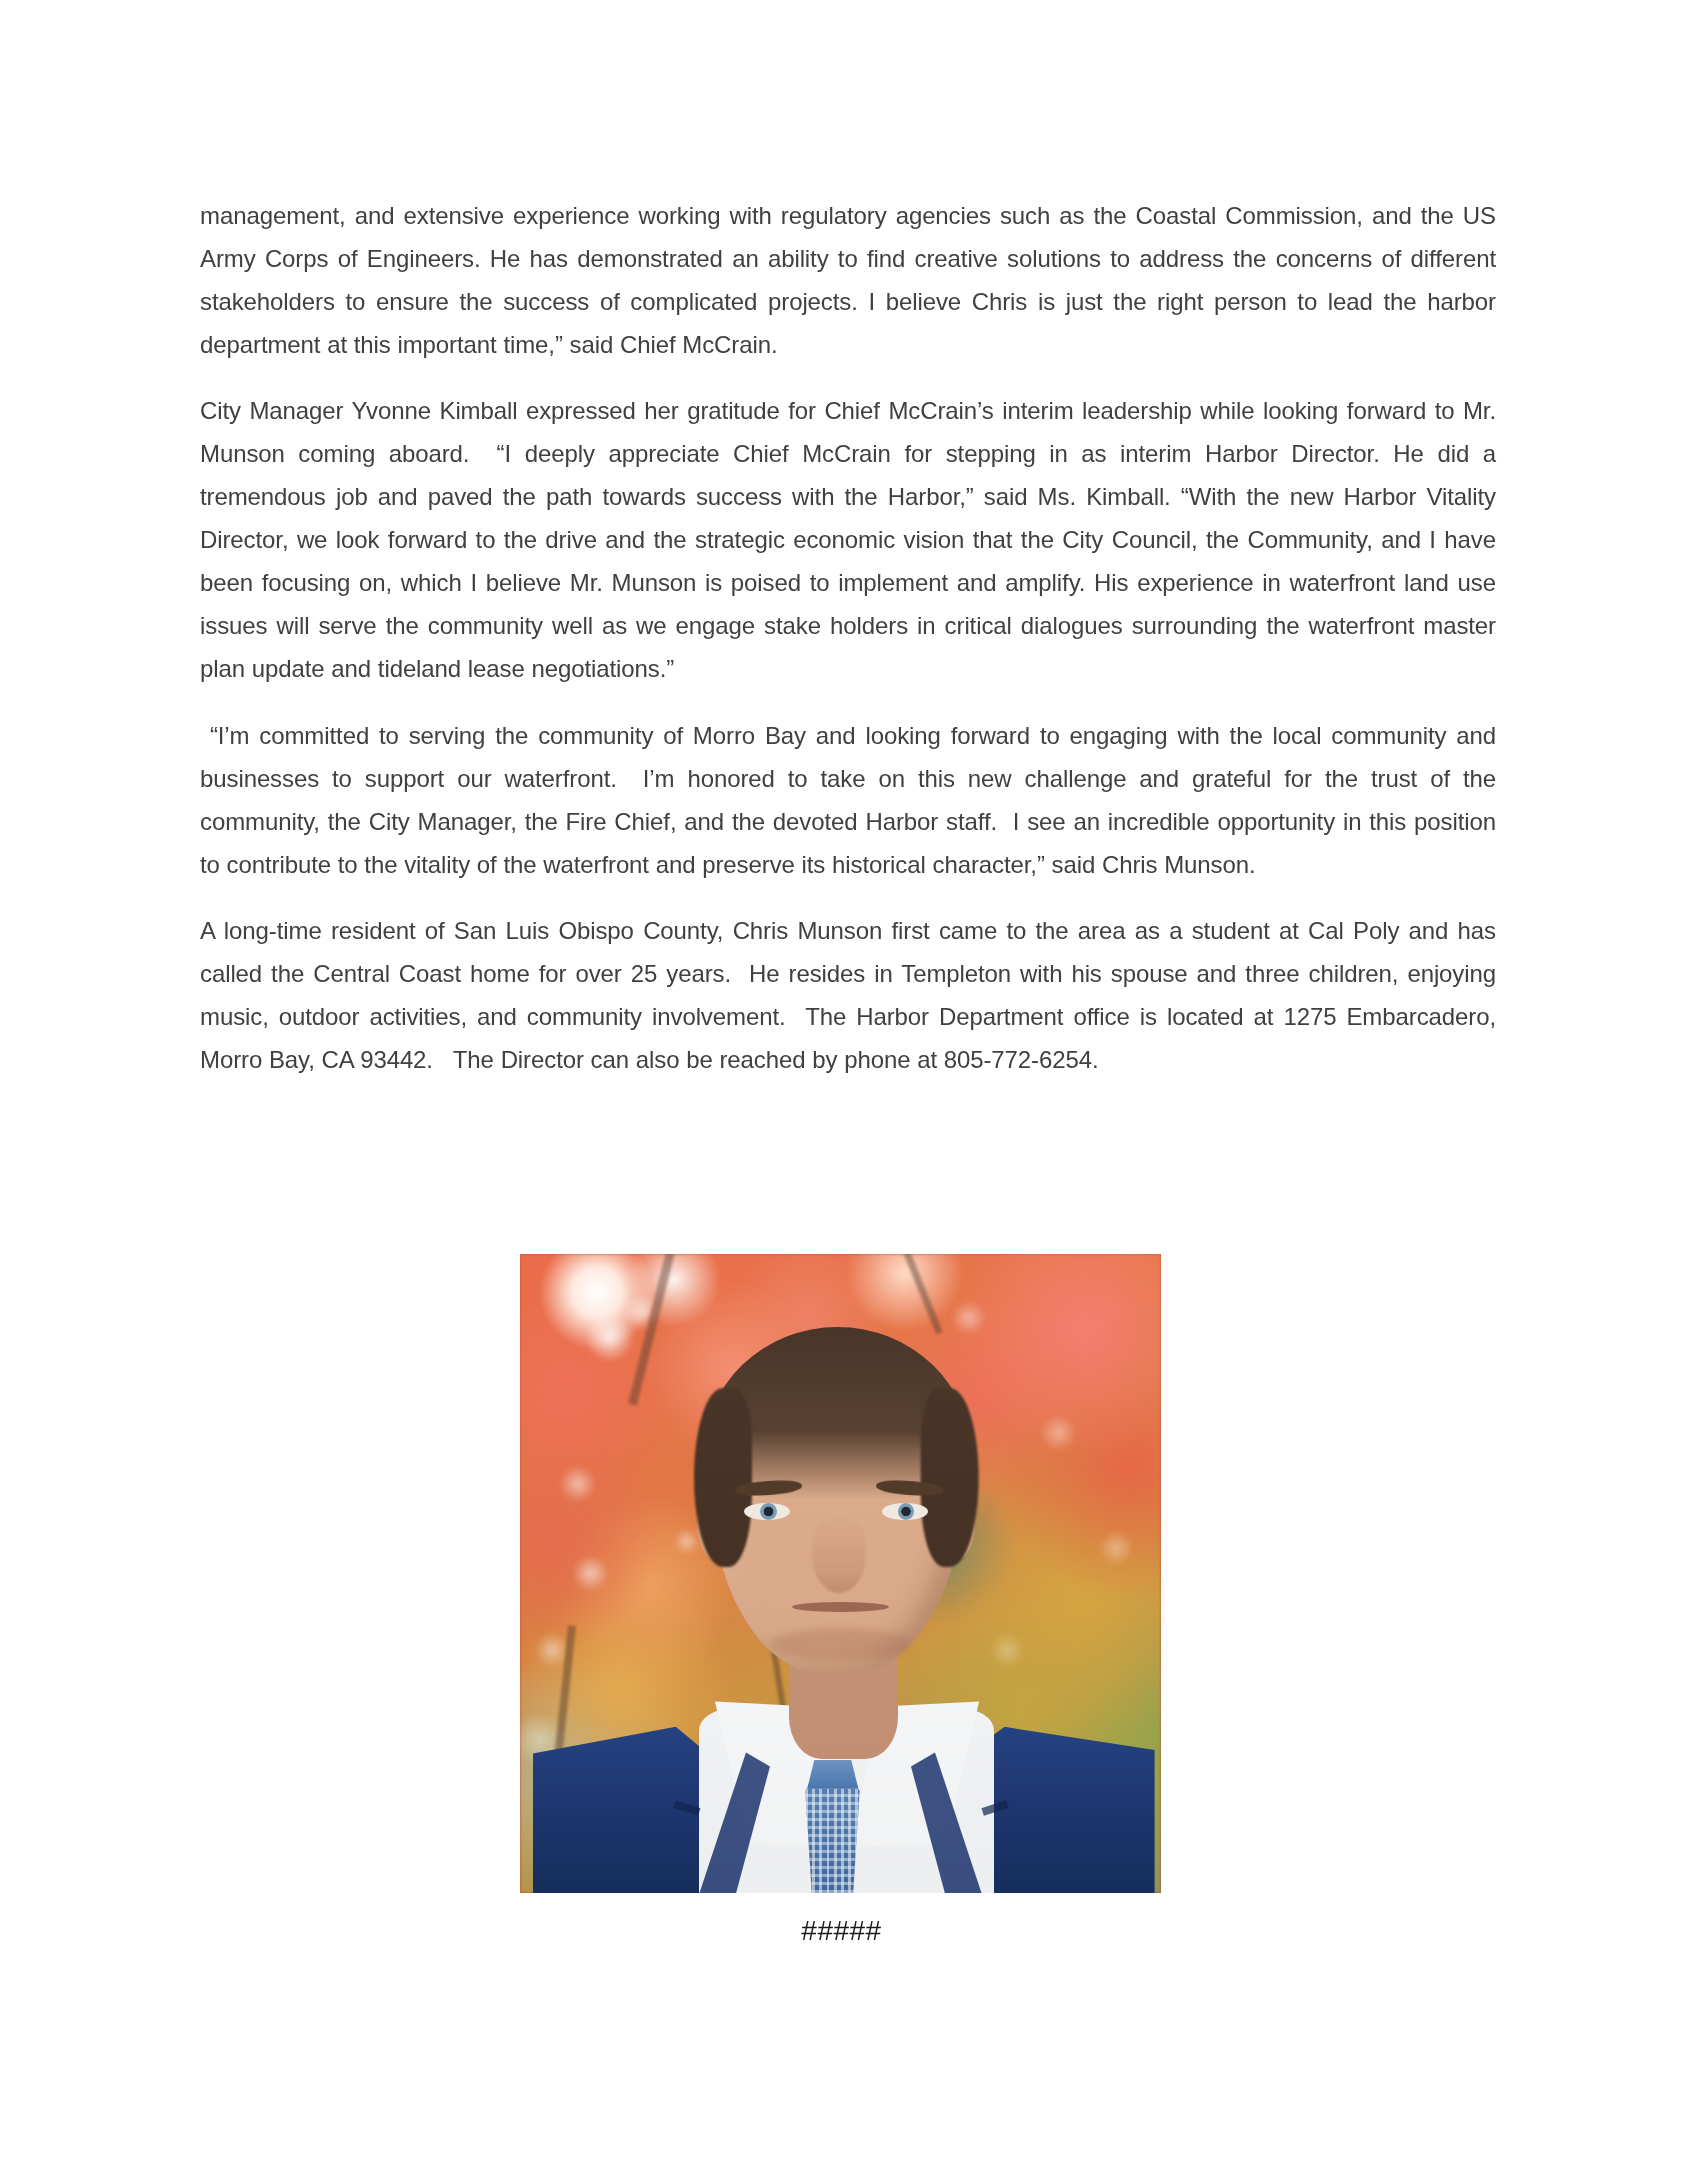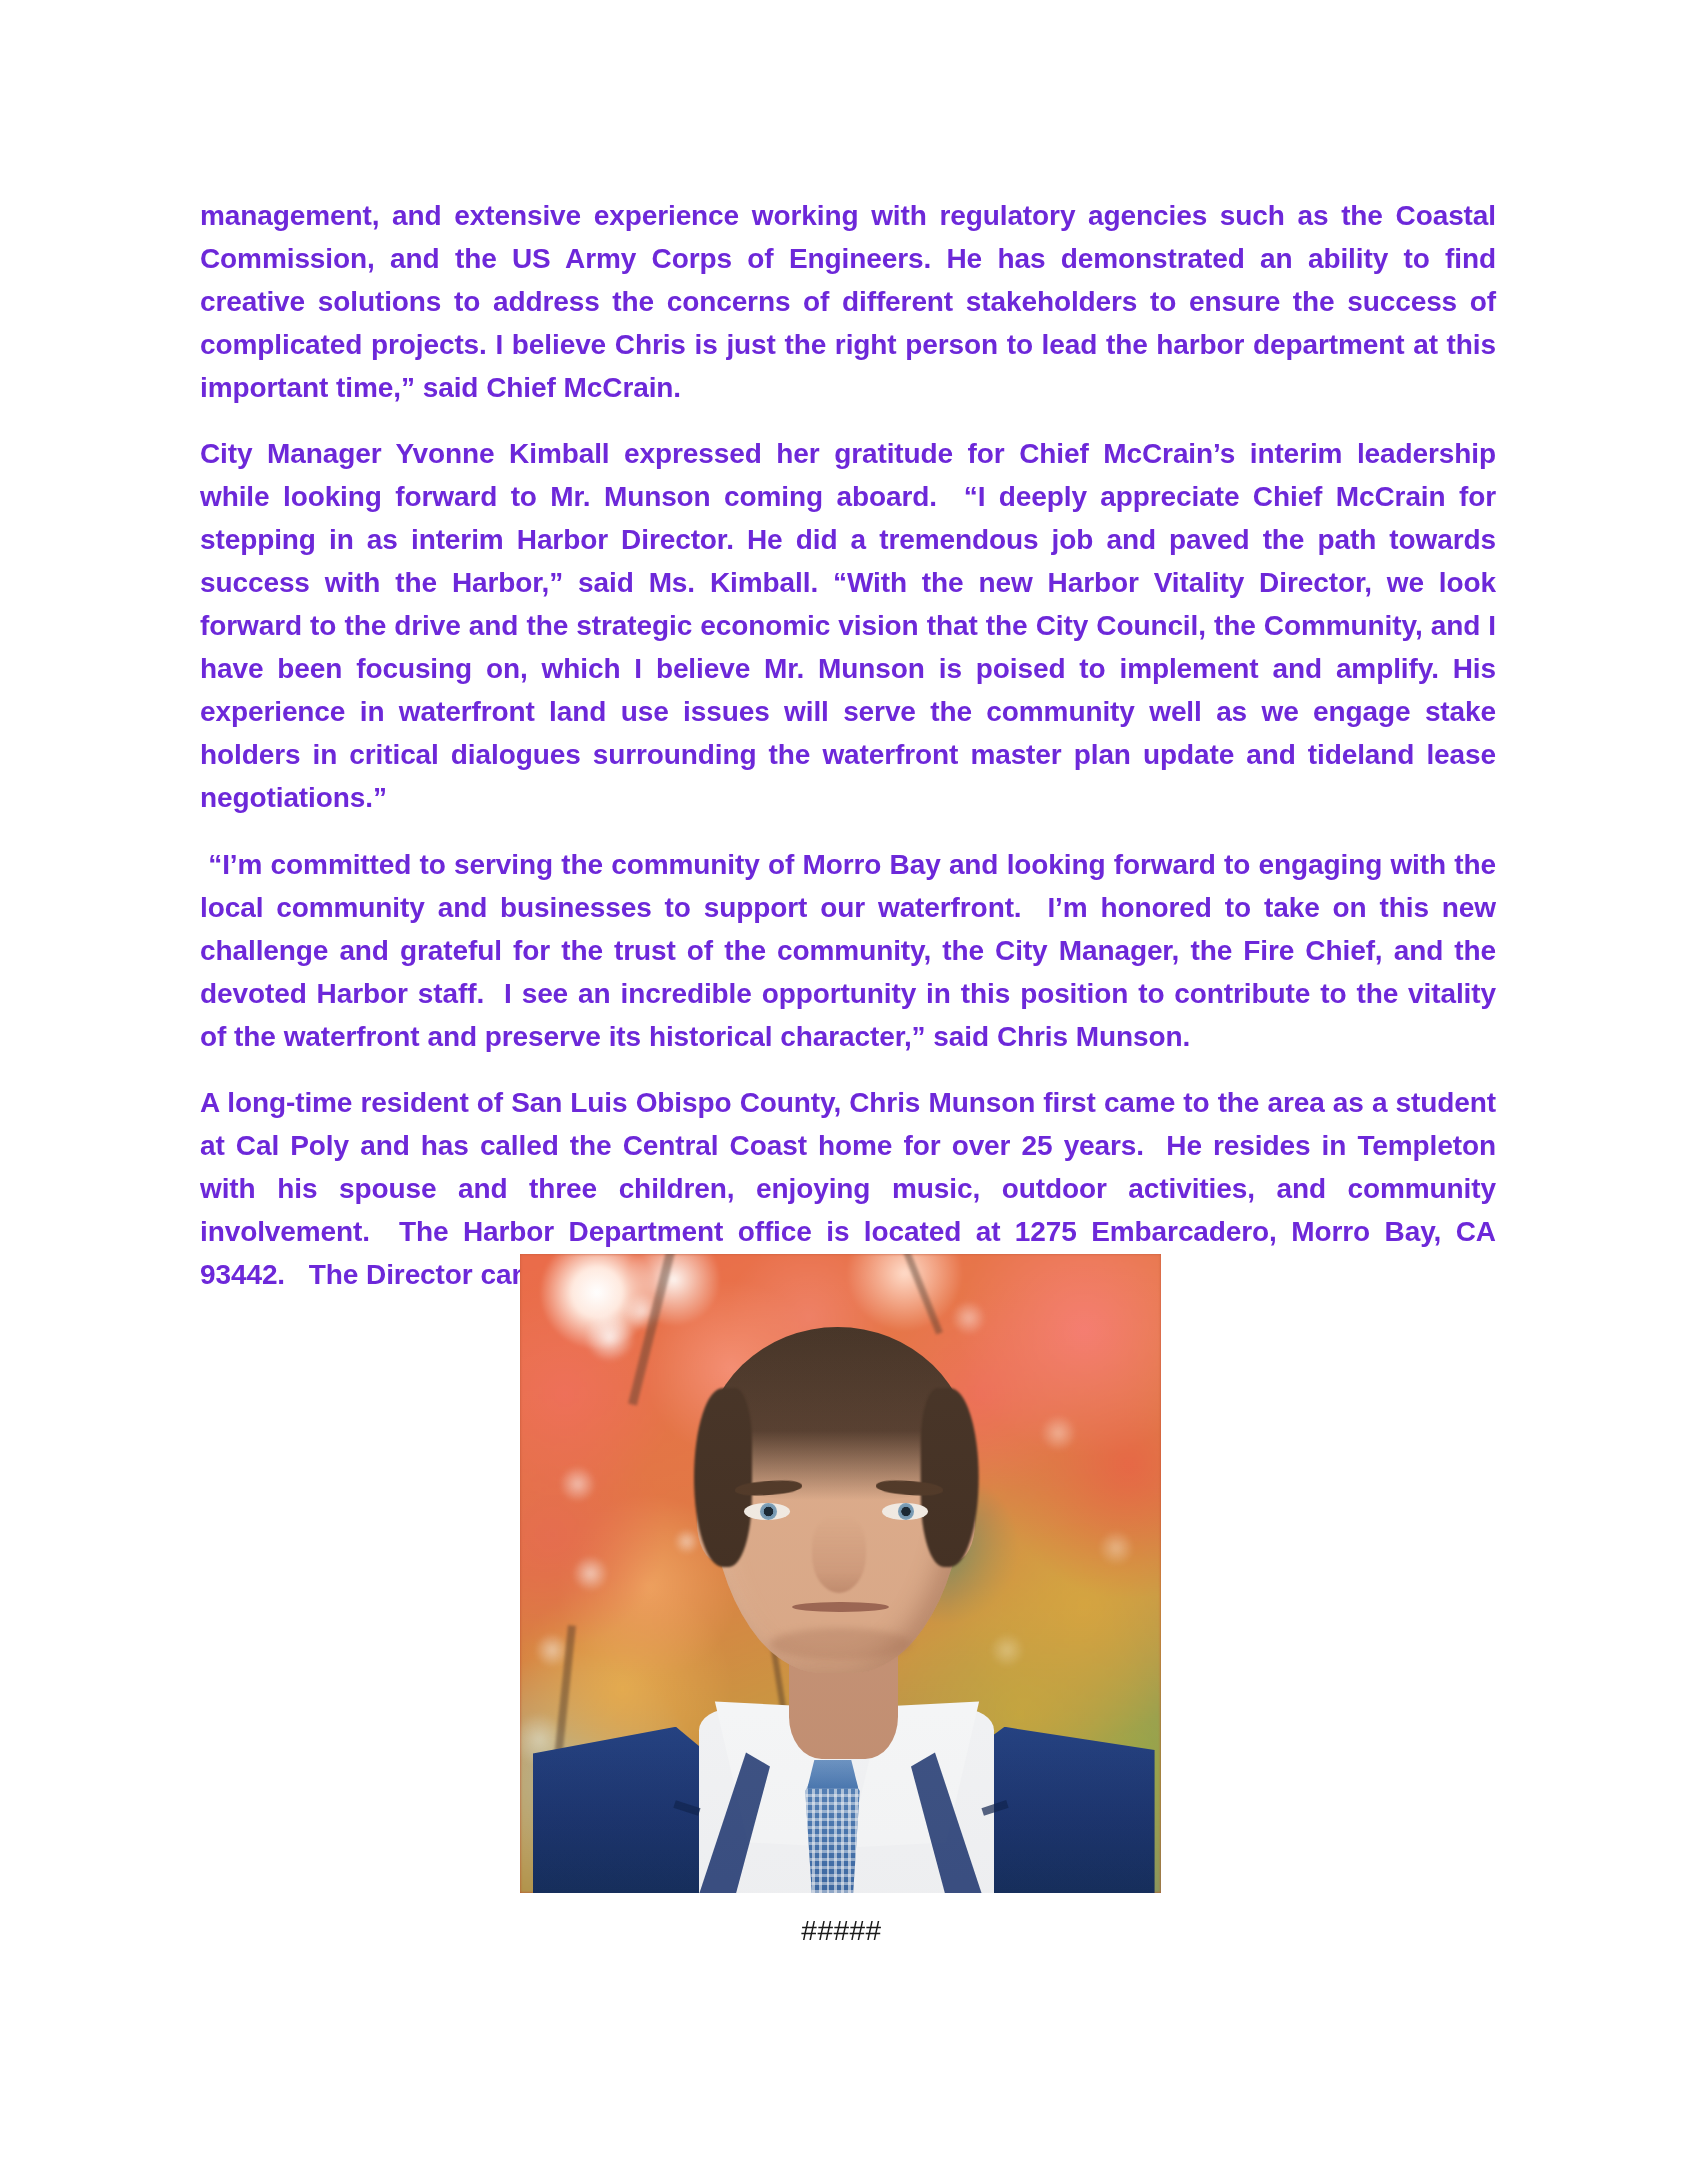--- a/index.html
+++ b/index.html
@@ -27,29 +27,28 @@
 
   .content {
     position: absolute;
     left: 200px;
     top: 194px;
     width: 1296px;
   }
 
   p.para {
     margin: 0 0 23.4px 0;
-    font-size: 28px;
+    font-size: 24px;
     line-height: 43px;
     text-align: justify;
     text-justify: inter-word;
     letter-spacing: -0.1px;
     word-spacing: 0.2px;
-    color: #6d28d9;
+    color: #404040;
     white-space: pre-wrap;
-    font-weight: bold;
   }
   p.para:last-of-type { margin-bottom: 16px; }
 
   .photo-wrap {
     position: absolute;
     left: 520px;
     top: 1254px;
     width: 641px;
     height: 639px;
   }

